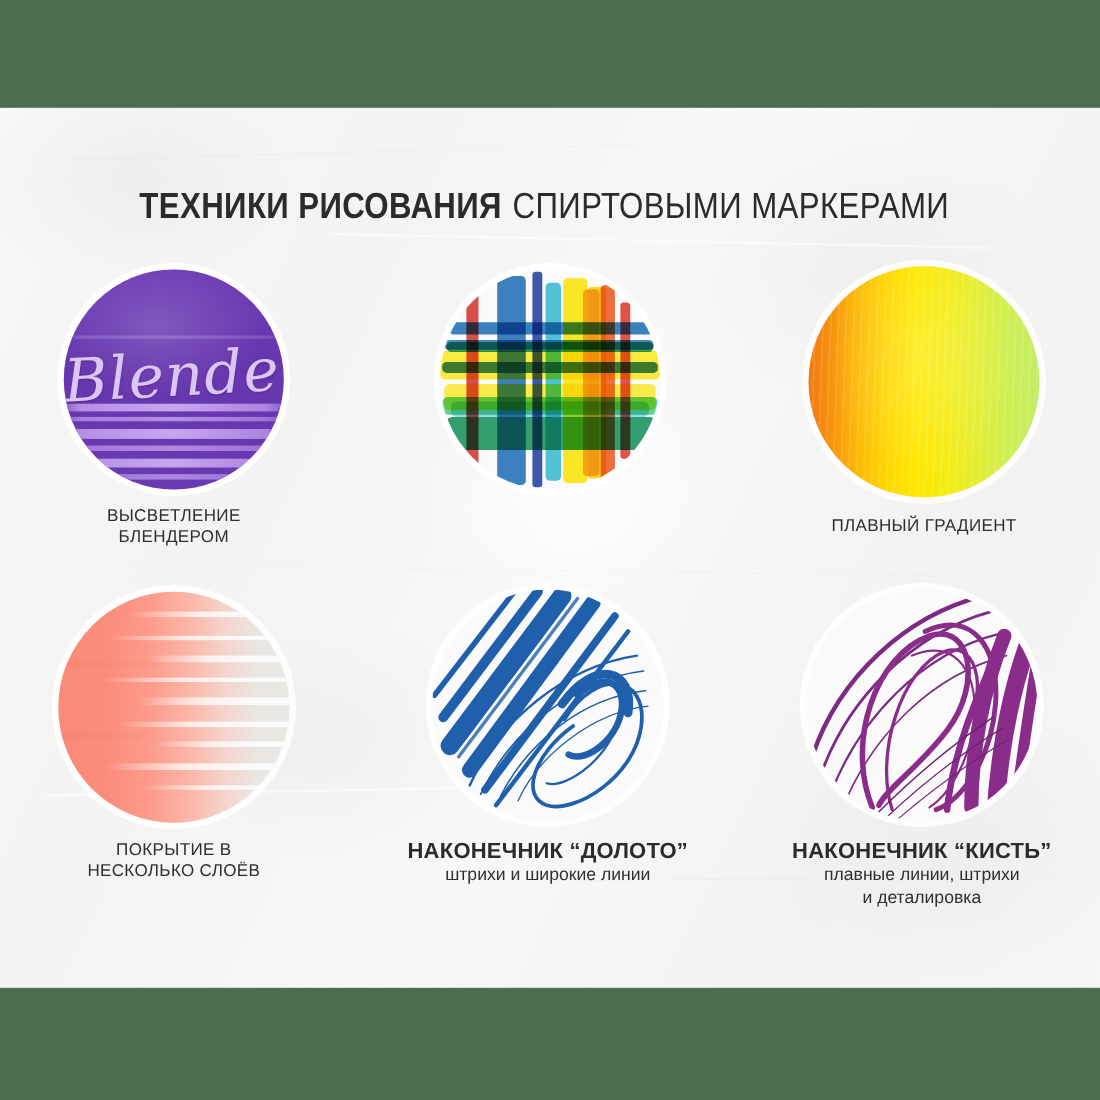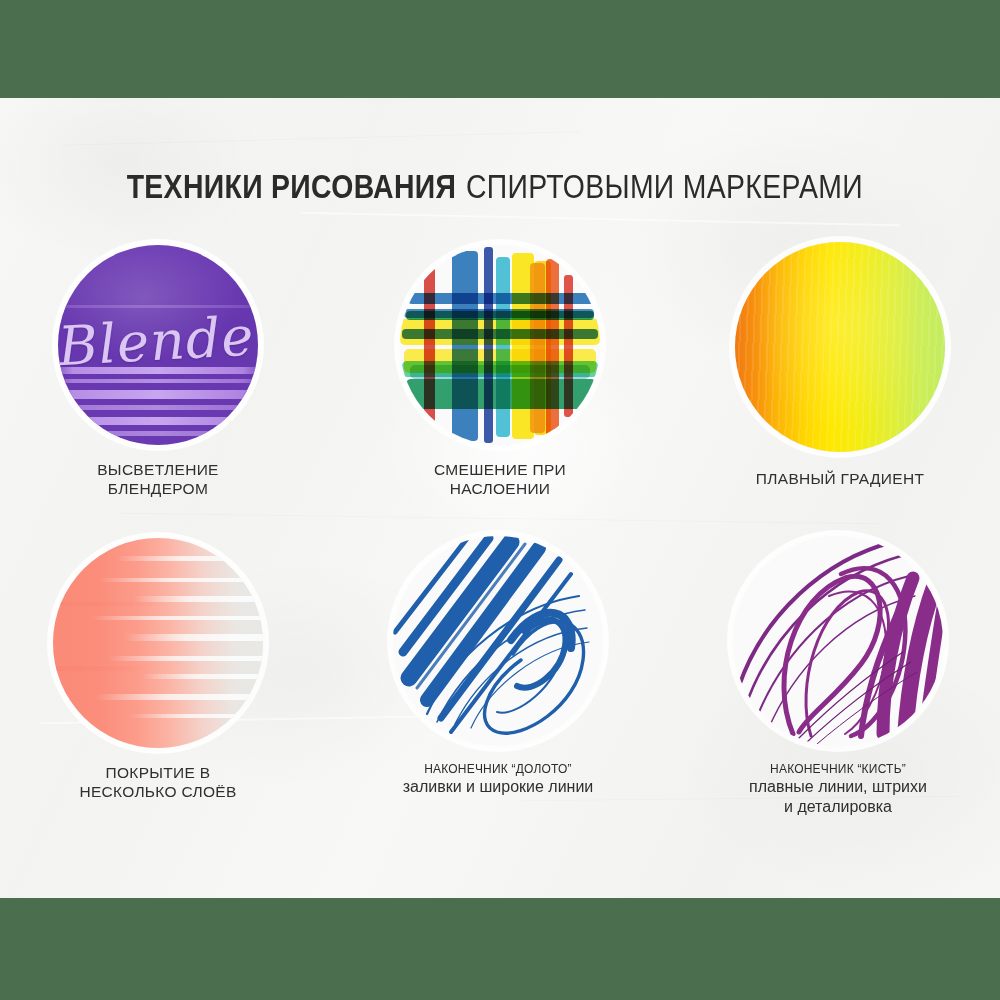--- a/index.html
+++ b/index.html
@@ -47,21 +47,21 @@
     margin:0 auto;overflow:hidden;
     box-shadow:0 0 0 6px rgba(255,255,255,.85), 0 1px 4px rgba(0,0,0,.07);
   }
   .disc.big{width:210px;height:210px;}
 
   .cap{margin-top:16px;line-height:1.22;}
   .cap .h{
     display:block;color:#2f2f2f;font-size:15.5px;font-weight:400;letter-spacing:.3px;
   }
   .cap .hb{
-    display:block;color:#2b2b2b;font-size:12px;font-weight:normal;letter-spacing:.2px;
+    display:block;color:#2b2b2b;font-size:20px;font-weight:bold;letter-spacing:.2px;
   }
   .cap .sub{display:block;color:#2f2f2f;font-size:16px;font-weight:400;line-height:1.26;}
 
   
   .blender{background:
      linear-gradient(180deg,#6d3cb4 0%,#6636ae 40%,#6a3ab2 100%);}
   .blender .streak{position:absolute;left:-6%;width:112%;
      background:linear-gradient(90deg,rgba(190,150,235,0) 0%,rgba(196,158,238,.85) 12%,rgba(205,172,242,.95) 50%,rgba(190,150,235,.8) 88%,rgba(190,150,235,0) 100%);
      filter:blur(.6px);}
   .blender .sheen{position:absolute;inset:0;
@@ -148,24 +148,20 @@
 
       <span style="left:8px;top:48px;width:186px;height:11px;background:#1d70b8;border-radius:4px;"></span>
       <span style="left:4px;top:64px;width:190px;height:9px;background:#1d70b8;border-radius:4px;opacity:.8;"></span>
       <span style="left:6px;top:66px;width:188px;height:9px;background:#12935a;border-radius:4px;"></span>
       <span style="left:2px;top:84px;width:196px;height:10px;background:#1d70b8;border-radius:4px;"></span>
       <span style="left:0px;top:74px;width:200px;height:26px;background:#ffe800;border-radius:5px;opacity:.75;"></span>
       <span style="left:4px;top:104px;width:192px;height:24px;background:#ffe800;border-radius:5px;opacity:.7;"></span>
       <span style="left:2px;top:116px;width:196px;height:16px;background:#3ec98b;border-radius:5px;opacity:.8;"></span>
       <span style="left:6px;top:134px;width:190px;height:30px;background:#12935a;border-radius:5px;"></span>
       <span style="left:10px;top:120px;width:180px;height:14px;background:#36bcd4;border-radius:5px;opacity:.5;"></span>
-    </div>
-    <div class="cap">
-      <span class="h">СМЕШЕНИЕ ПРИ</span>
-      <span class="h">НАСЛОЕНИИ</span>
     </div>
   </div>
 
   <div class="item" style="left:673px;top:242px;">
     <div class="disc big grad">
       <div class="tex"></div>
     </div>
     <div class="cap" style="margin-top:18px;">
       <span class="h">ПЛАВНЫЙ ГРАДИЕНТ</span>
     </div>
@@ -213,21 +209,21 @@
           <path d="M120 118 C 150 70, 196 78, 190 124 C 184 170, 130 204, 104 196
                    C 80 188, 92 150, 128 124" stroke-width="3.4"></path>
           <path d="M118 104 C 148 62, 184 72, 178 112" stroke-width="8"></path>
           <path d="M170 112 C 166 150, 122 182, 104 176" stroke-width="2"></path>
           <path d="M132 96 C 156 74, 176 84, 172 110 C 168 136, 140 158, 124 150" stroke-width="6"></path>
         </g>
       </svg>
     </div>
     <div class="cap" style="margin-top:16px;">
       <span class="hb">НАКОНЕЧНИК “ДОЛОТО”</span>
-      <span class="sub">заливки и широкие линии</span>
+      <span class="sub">штрихи и широкие линии</span>
     </div>
   </div>
 
   <div class="item" style="left:671px;top:536px;">
     <div class="disc big" style="background:#fafafa;">
       <svg class="svgdisc" viewBox="0 0 210 210" width="210" height="210">
         <g stroke="#7d2a86" fill="none" stroke-linecap="round">
           <path d="M6 150 C 30 80, 90 24, 160 6" stroke-width="4"></path>
           <path d="M12 172 C 36 100, 96 40, 168 20" stroke-width="2.6"></path>
           <path d="M22 186 C 48 118, 104 58, 176 40" stroke-width="2"></path>

